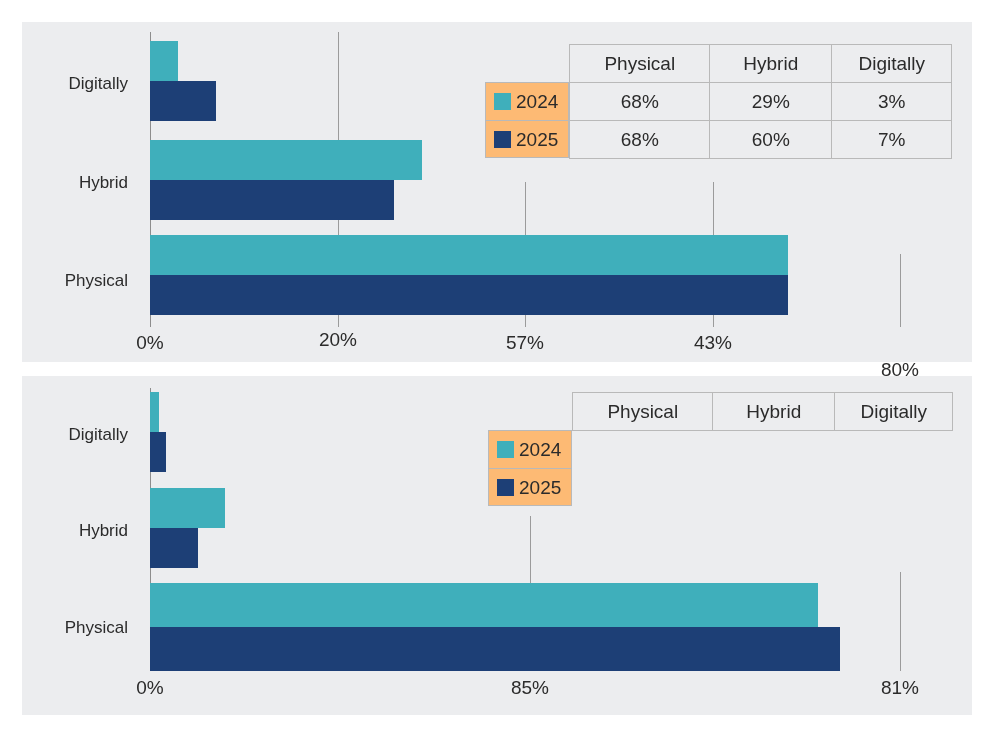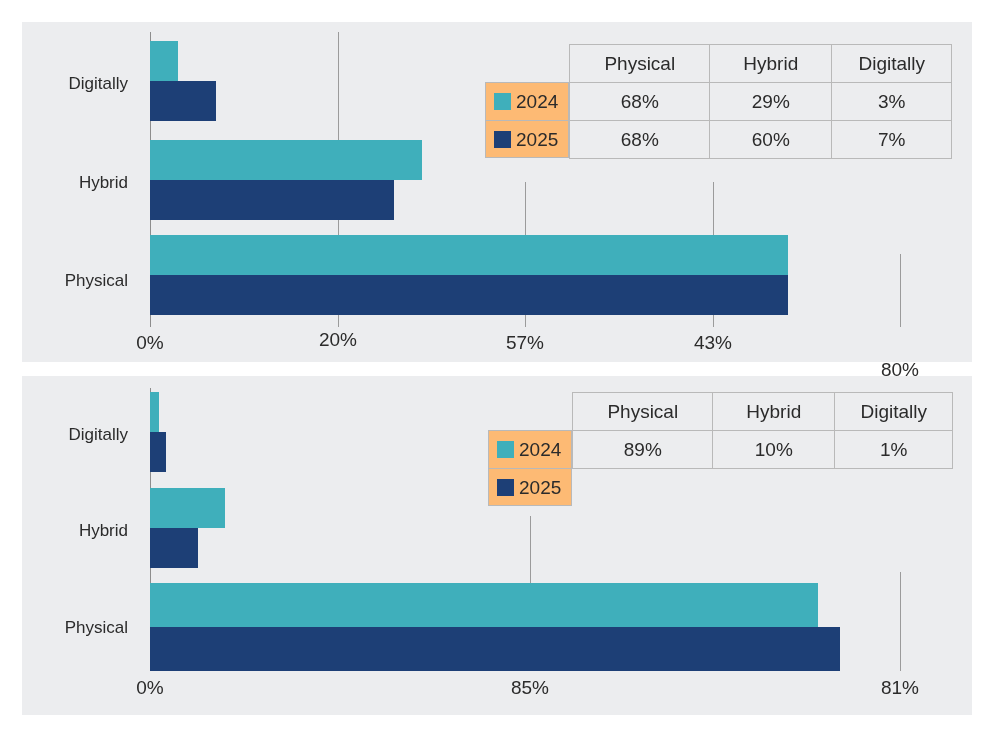--- a/index.html
+++ b/index.html
@@ -228,25 +228,20 @@
 
         <table class="stats">
           <thead>
             <tr>
               <th style="width:140px;">Physical</th>
               <th style="width:122px;">Hybrid</th>
               <th style="width:118px;">Digitally</th>
             </tr>
           </thead>
           <tbody>
-            <tr>
-              <td>89%</td>
-              <td>10%</td>
-              <td>1%</td>
-            </tr>
           </tbody>
         </table>
       </div>
 
     </div>
   </div>
 
 </div>
 
 </body></html>

